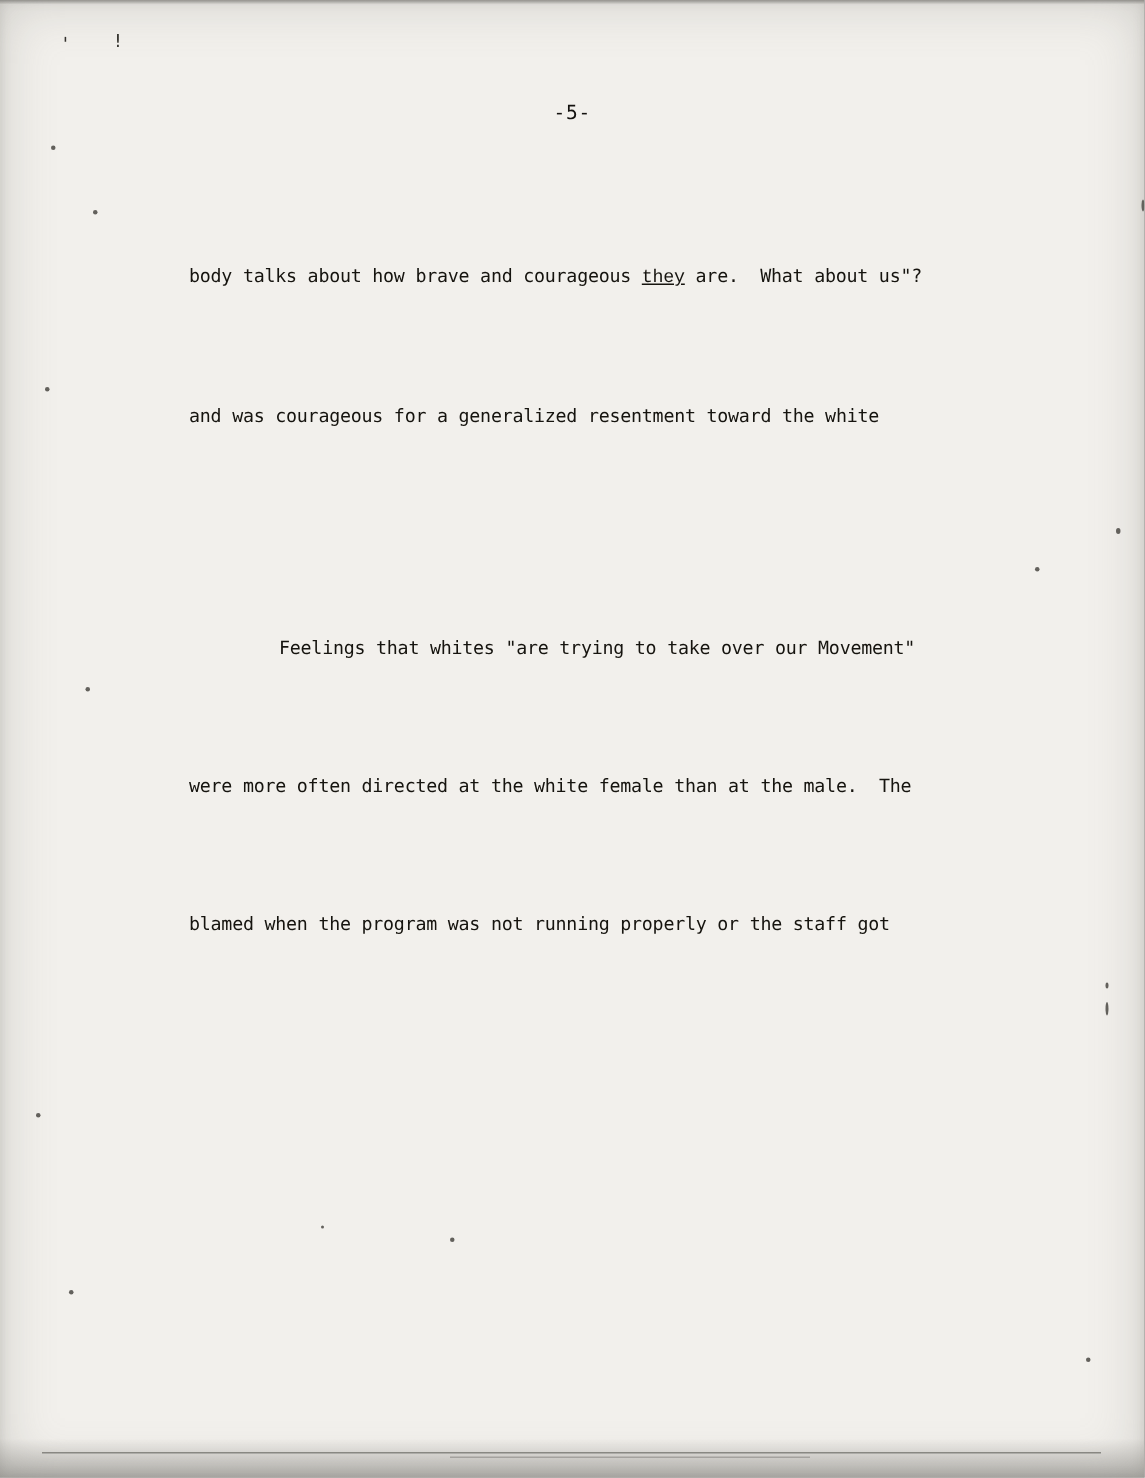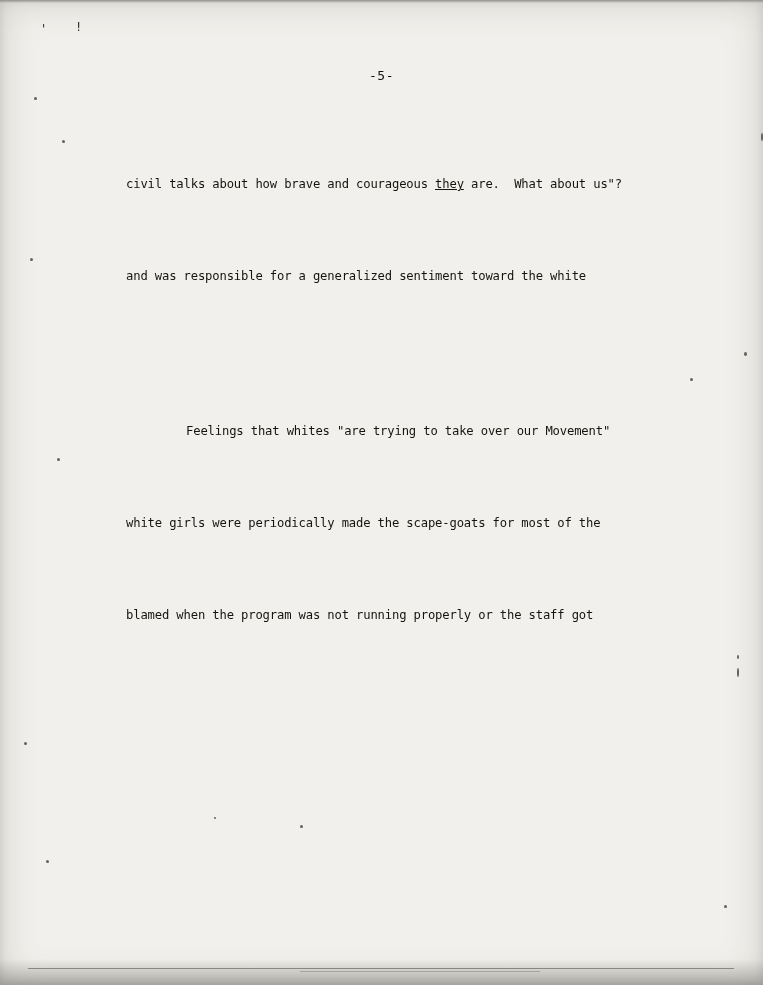--- a/index.html
+++ b/index.html
@@ -71,21 +71,21 @@
     letter-spacing: -0.15px;
   }
   .para {
     margin: 0 0 2px 0;
     white-space: pre-wrap;
   }
 
   .line { display: block; white-space: pre; }
   .line.ind { padding-left: 60px; }
 
-  u.ul { text-decoration: underline; }
+  u.ul { text-decoration: underline; font-family: Liberation Mono, monospace; }
 
   
   .speck {
     position: absolute;
     background: #4a4843;
     border-radius: 50%;
     opacity: 0.85;
     z-index: 4;
   }
   .mark {
@@ -104,27 +104,27 @@
   <div class="edge-top"></div>
 
   <div class="mark" style="left:40px; top:22px;">'</div>
   <div class="mark" style="left:75px; top:20px;">!</div>
 
   <div class="page-number">-5-</div>
 
   <div class="body-text">
 
     <p class="para">
-      <span class="line"><span>civil talks about how brave and courageous </span><u class="ul">they</u><span> are.  What about us"?</span></span>
-      <span class="line">and was responsible for a generalized sentiment toward the white</span>
+      <span class="line"><span>body talks about how brave and courageous </span><u class="ul">they</u><span> are.  What about us"?</span></span>
+      <span class="line">and was courageous for a generalized resentment toward the white</span>
     </p>
 
     <p class="para">
       <span class="line ind">Feelings that whites "are trying to take over our Movement"</span>
-      <span class="line">white girls were periodically made the scape-goats for most of the</span>
+      <span class="line">were more often directed at the white female than at the male.  The</span>
       <span class="line">blamed when the program was not running properly or the staff got</span>
       
       
       
       
       
     </p>
 
   </div>
 

